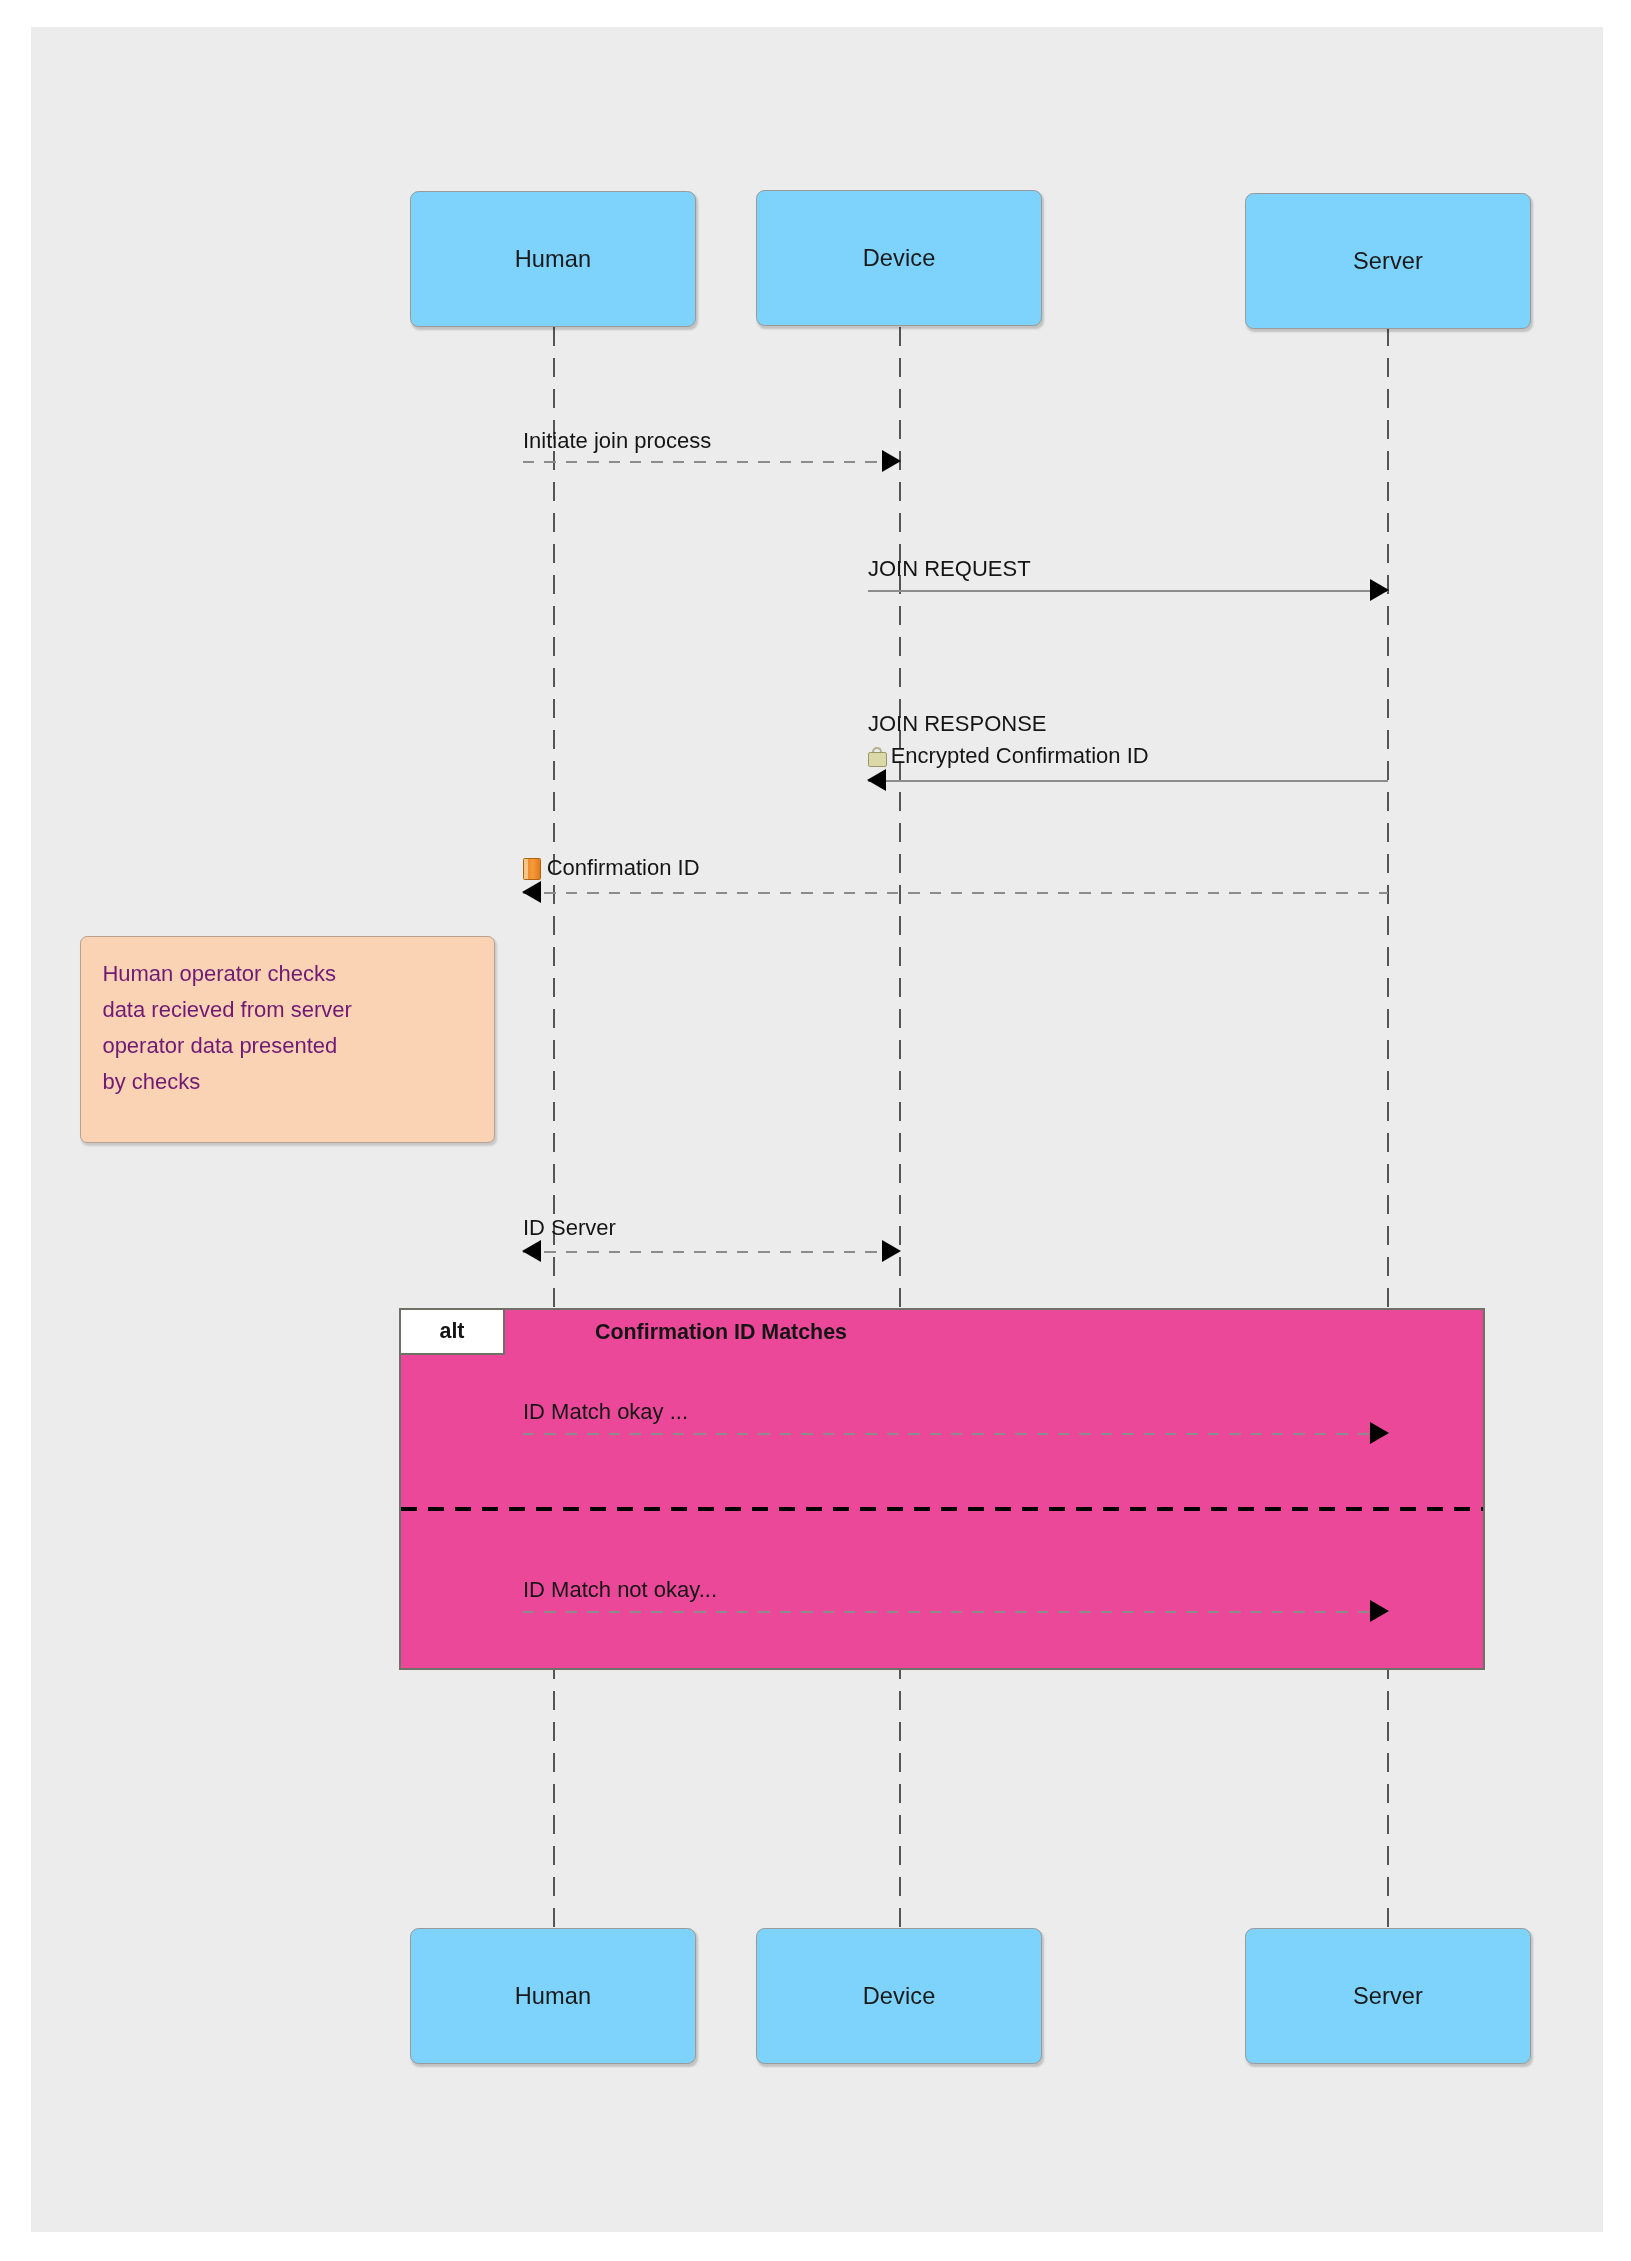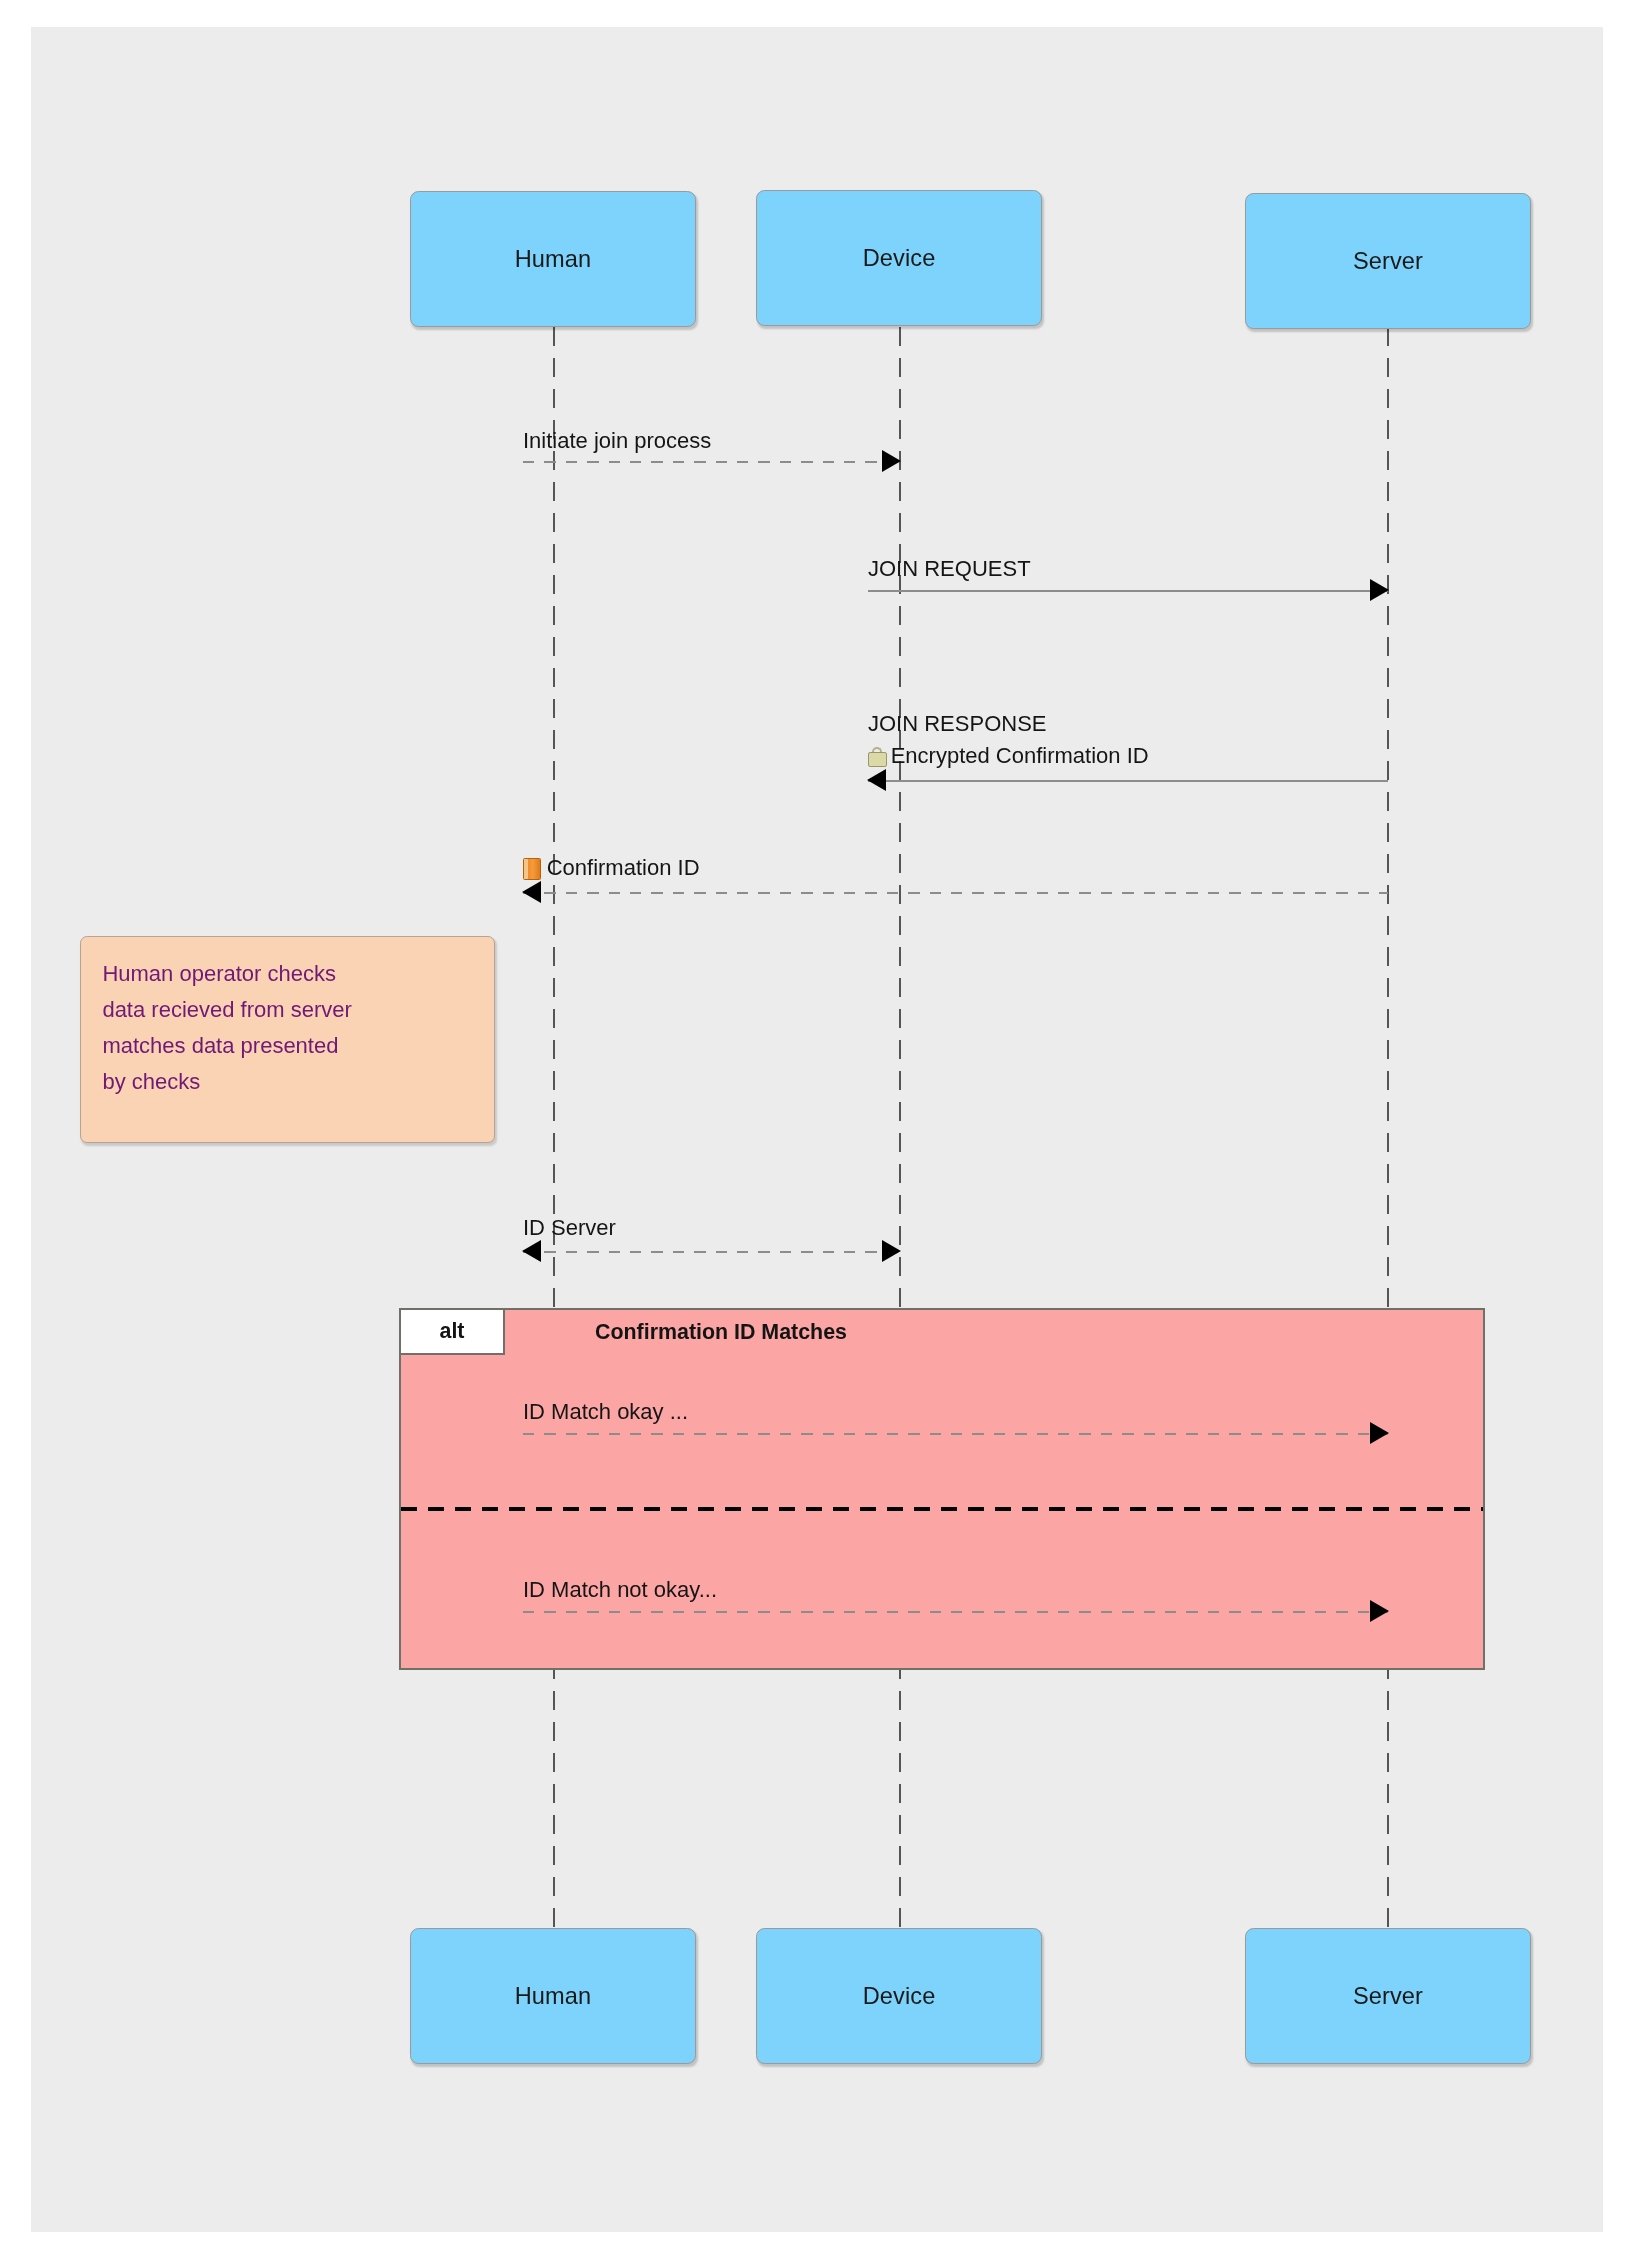--- a/index.html
+++ b/index.html
@@ -107,21 +107,21 @@
     border-radius:7.1px;
     box-shadow:1.4px 2.1px 2.1px rgba(0,0,0,.15);
     padding:18.6px 21.4px 15.7px 21.4px;
     font-size:22px;color:#701a75;
     line-height:1.65;
   }
   
   .fragment{
     position:absolute;
     box-sizing:border-box;
-    background:#fca5a5;
+    background:#ec4899;
     border:2.1px solid #6f7068;
   }
   .frag-tab{
     position:absolute;left:0;top:0;
     box-sizing:border-box;
     background:#ffffff;
     border-right:2.1px solid #6f7068;
     border-bottom:2.1px solid #6f7068;
     display:flex;align-items:center;justify-content:center;
     font-size:21.4px;font-weight:bold;color:#141414;
@@ -205,21 +205,21 @@
         <span class="cover"></span><span class="spine"></span>
       </span><span>Confirmation ID</span>
     </div>
     <div class="line dashed"></div>
     <div class="head left"></div>
   </div>
 
   <div class="note" style="left:49px; top:909px; width:415px; height:207px;">
     <div>Human operator checks</div>
     <div>data recieved from server</div>
-    <div>matches data presented</div>
+    <div>operator data presented</div>
     <div>by checks</div>
   </div>
 
   <div class="msg" style="left:492px; top:1224px; width:377px;">
     <div class="label" style="top:-36px;">ID Server</div>
     <div class="line dashed"></div>
     <div class="head left"></div>
     <div class="head right"></div>
   </div>
 

